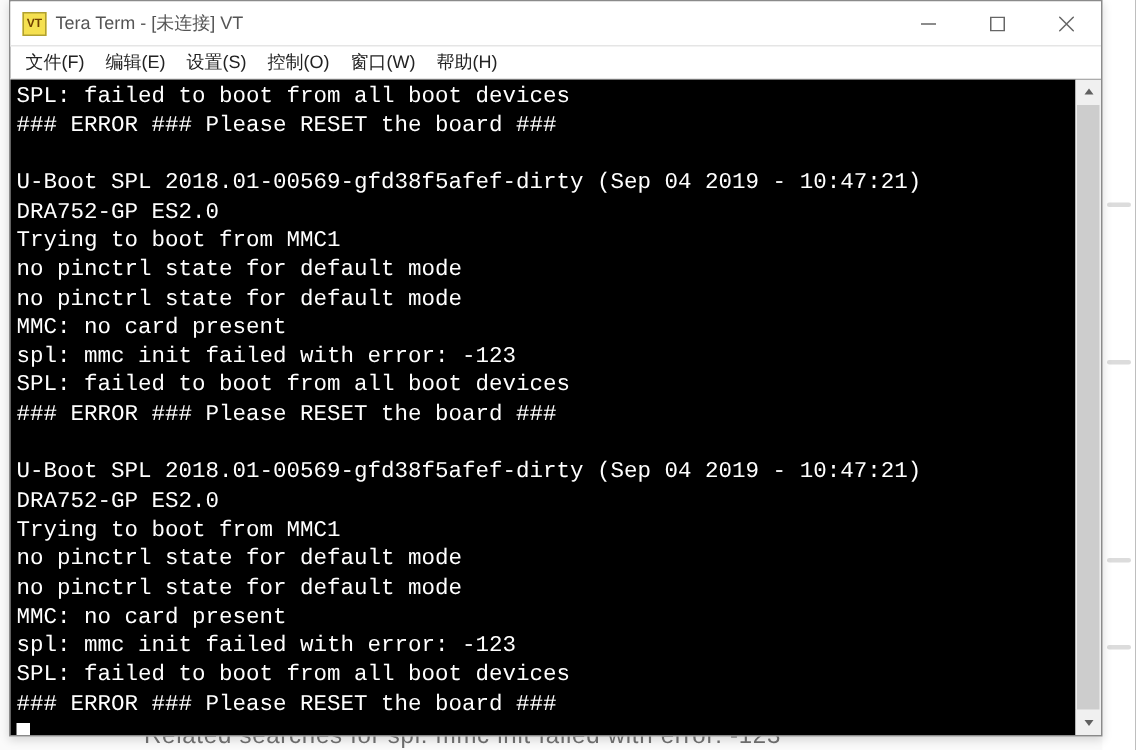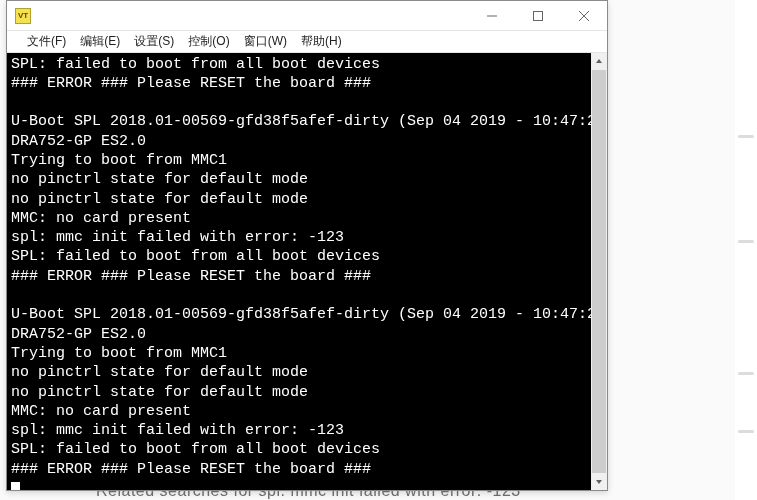--- a/index.html
+++ b/index.html
@@ -5,21 +5,21 @@
   * { margin:0; padding:0; box-sizing:border-box; }
   body {
     width:757px; height:500px;
     font-family:"Microsoft YaHei", "Segoe UI", sans-serif;
     background:#fafafa;
     overflow:hidden;
     position:relative;
   }
   .window {
     position:absolute; left:6px; top:0;
-    width:602px; height:491px;
+    width:729px; height:491px;
     background:#fff;
     border:1px solid #8a8a8a;
     display:flex; flex-direction:column;
     box-shadow:0 2px 6px rgba(0,0,0,.15);
   }
   .titlebar {
     height:30px;
     background:#fff;
     display:flex; align-items:center;
     border-bottom:1px solid #e5e5e5;
@@ -35,21 +35,21 @@
   .win-btn {
     width:46px; height:30px;
     display:flex; align-items:center; justify-content:center;
     color:#666;
   }
   .win-btn svg { width:10px; height:10px; stroke:currentColor; stroke-width:1; fill:none; }
 
   .menubar {
     height:22px;
     display:flex; align-items:center;
-    padding:0 20px;
+    padding:0 10px;
     font-size:12px; color:#222;
     gap:14px;
     border-bottom:1px solid #e5e5e5;
   }
   .menu-item { cursor:default; }
 
   .terminal-wrap {
     flex:1 1 auto;
     display:flex;
     background:#000;
@@ -114,20 +114,21 @@
   <div class="edge-tick" style="top:135px"></div>
   <div class="edge-tick" style="top:240px"></div>
   <div class="edge-tick" style="top:372px"></div>
   <div class="edge-tick" style="top:430px"></div>
 </div>
 
 <div class="window">
 
   <div class="titlebar">
     <div class="app-icon">VT</div>
+    <div class="title-text">Tera Term - [未连接] VT</div>
     <div class="title-spacer"></div>
     <div class="win-btn">
       <svg viewBox="0 0 10 10">
           <path d="M0 5 H10"></path>
         </svg>
     </div>
     <div class="win-btn">
       <svg viewBox="0 0 10 10">
           <rect x="0.5" y="0.5" width="9" height="9"></rect>
         </svg>

